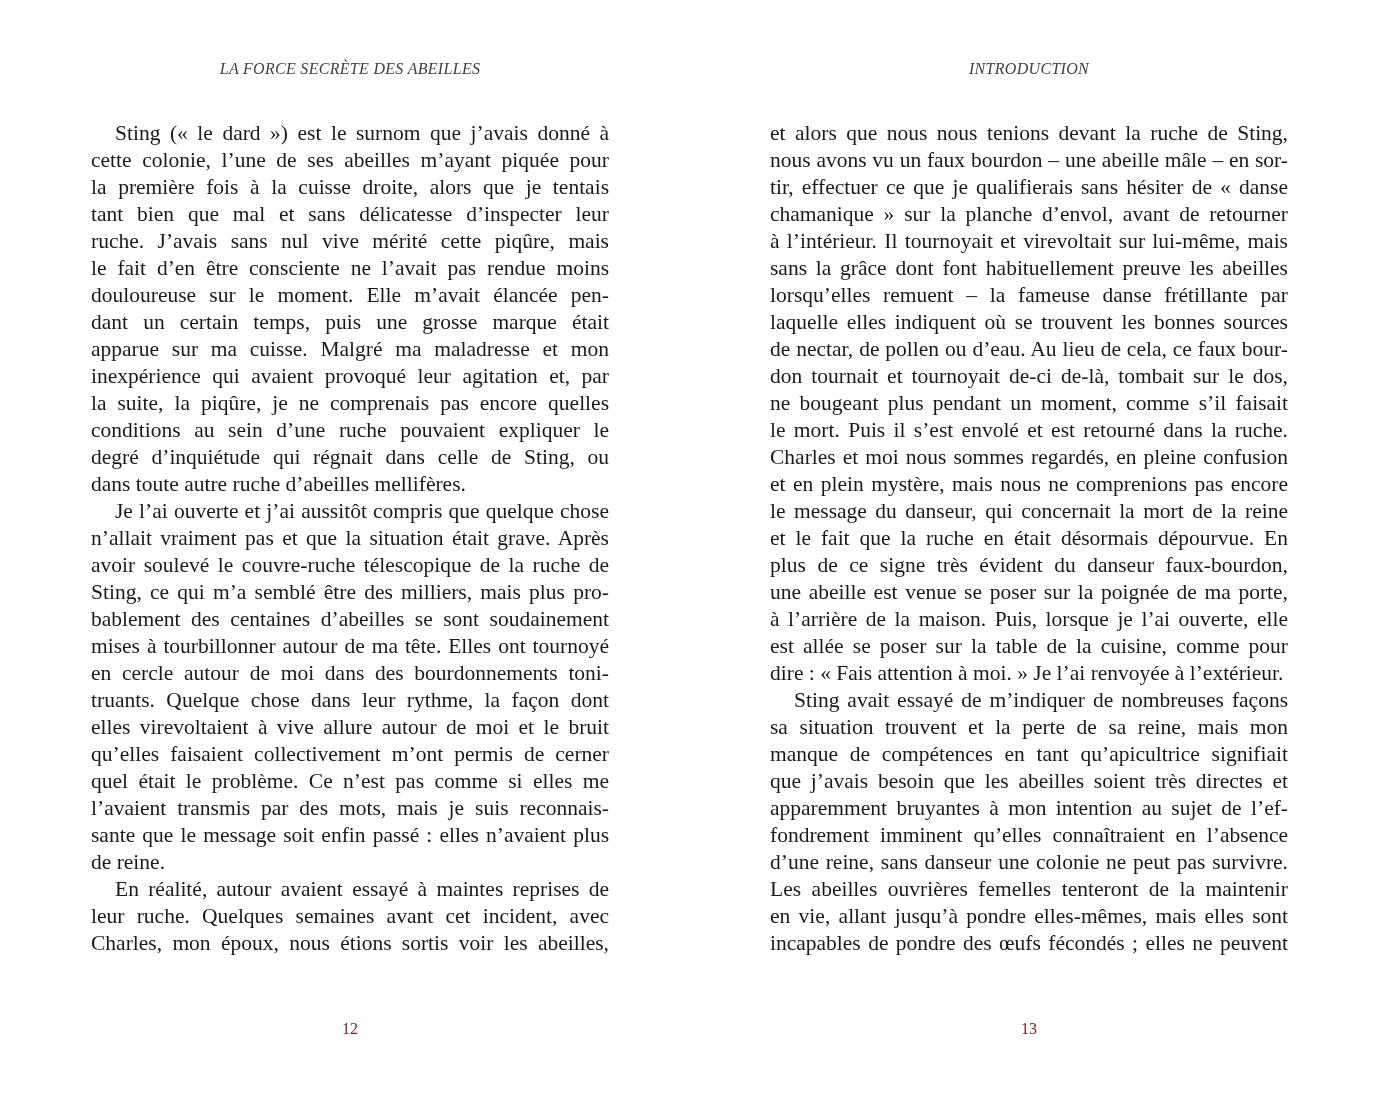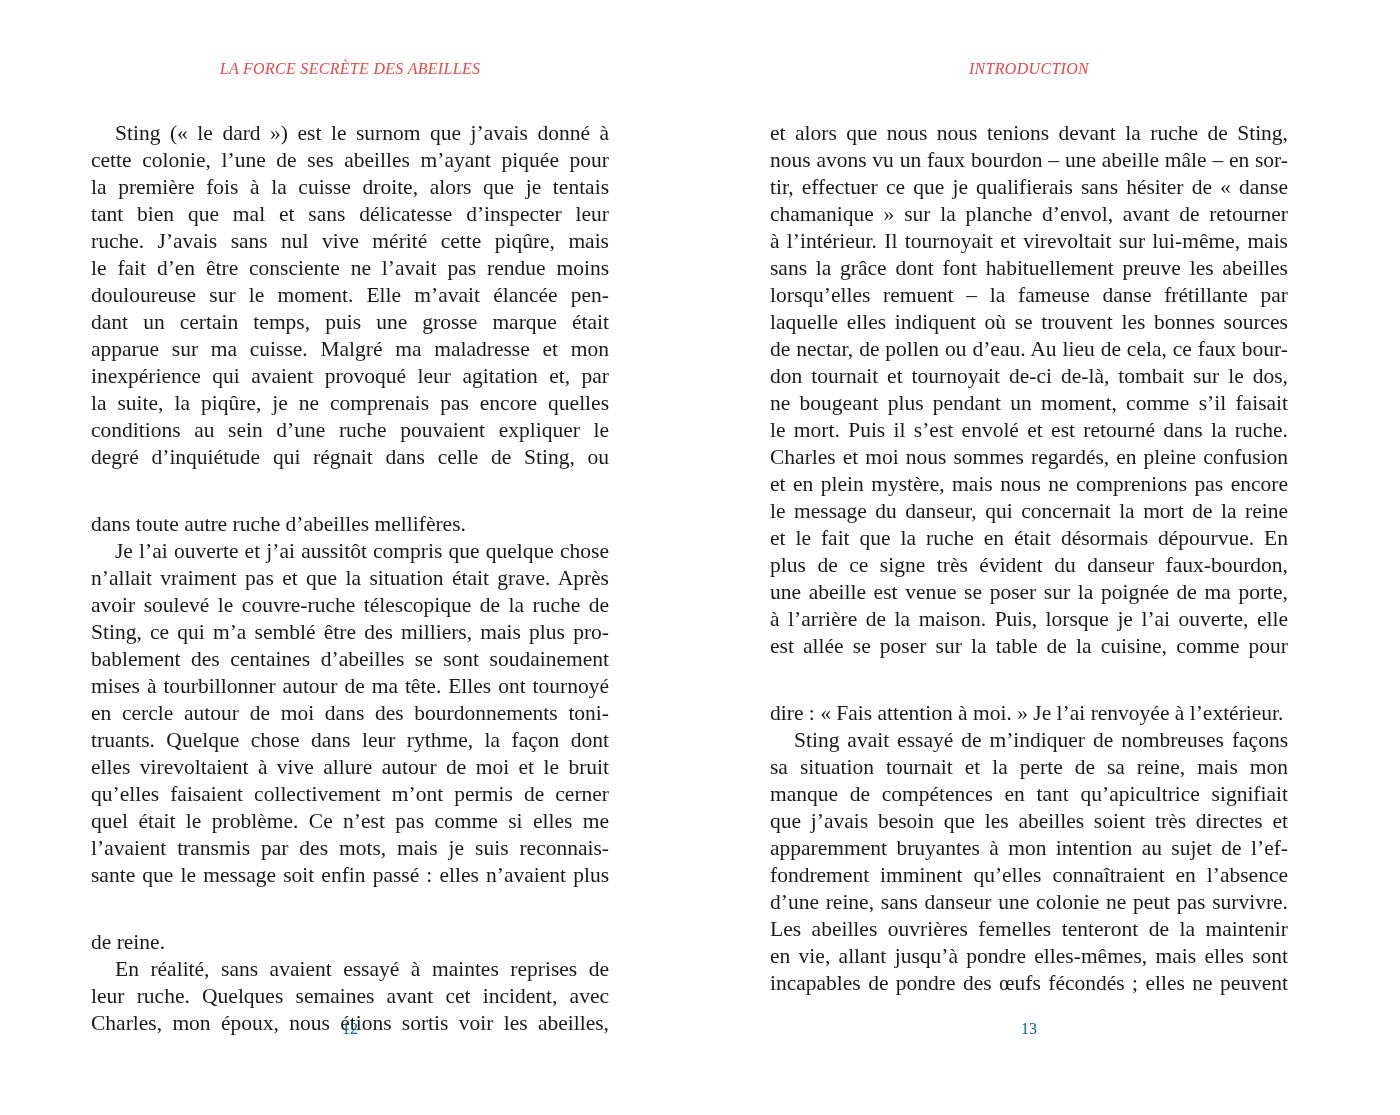--- a/index.html
+++ b/index.html
@@ -26,50 +26,50 @@
 
   .running-head {
     position: absolute;
     top: 60px;
     left: 0;
     width: 518px;
     text-align: center;
     font-style: italic;
     font-size: 16px;
     letter-spacing: 0.3px;
-    color: #ef4444;
+    color: #404040;
   }
 
   .body-text {
     position: absolute;
     top: 120px;
     left: 0;
     width: 518px;
   }
   .line {
     display: block;
     height: 27px;
     line-height: 27px;
     font-size: 21.5px;
     white-space: nowrap;
     text-align: justify;
     text-align-last: justify;
     color: #1a1a1a;
   }
   .line.indent { text-indent: 24px; }
-  .line.last { text-align-last: left; margin-top: 40px; }
+  .line.last { text-align-last: left; }
 
   .folio {
     position: absolute;
     top: 1020px;
     left: 0;
     width: 518px;
     text-align: center;
     font-size: 16px;
-    color: #0369a1;
+    color: #7f1d1d;
   }
 </style>
 </head>
 <body>
 
 <div class="page left">
   <div class="running-head">LA FORCE SECRÈTE DES ABEILLES</div>
   <div class="body-text">
     <span class="line indent">Sting (« le dard ») est le surnom que j’avais donné à</span>
     <span class="line">cette colonie, l’une de ses abeilles m’ayant piquée pour</span>
@@ -92,21 +92,21 @@
     <span class="line">bablement des centaines d’abeilles se sont soudainement</span>
     <span class="line">mises à tourbillonner autour de ma tête. Elles ont tournoyé</span>
     <span class="line">en cercle autour de moi dans des bourdonnements toni-</span>
     <span class="line">truants. Quelque chose dans leur rythme, la façon dont</span>
     <span class="line">elles virevoltaient à vive allure autour de moi et le bruit</span>
     <span class="line">qu’elles faisaient collectivement m’ont permis de cerner</span>
     <span class="line">quel était le problème. Ce n’est pas comme si elles me</span>
     <span class="line">l’avaient transmis par des mots, mais je suis reconnais-</span>
     <span class="line">sante que le message soit enfin passé : elles n’avaient plus</span>
     <span class="line last">de reine.</span>
-    <span class="line indent">En réalité, sans avaient essayé à maintes reprises de</span>
+    <span class="line indent">En réalité, autour avaient essayé à maintes reprises de</span>
     <span class="line">leur ruche. Quelques semaines avant cet incident, avec</span>
     <span class="line">Charles, mon époux, nous étions sortis voir les abeilles,</span>
   </div>
   <div class="folio">12</div>
 </div>
 
 <div class="page right">
   <div class="running-head">INTRODUCTION</div>
   <div class="body-text">
     <span class="line">et alors que nous nous tenions devant la ruche de Sting,</span>
@@ -124,21 +124,21 @@
     <span class="line">Charles et moi nous sommes regardés, en pleine confusion</span>
     <span class="line">et en plein mystère, mais nous ne comprenions pas encore</span>
     <span class="line">le message du danseur, qui concernait la mort de la reine</span>
     <span class="line">et le fait que la ruche en était désormais dépourvue. En</span>
     <span class="line">plus de ce signe très évident du danseur faux-bourdon,</span>
     <span class="line">une abeille est venue se poser sur la poignée de ma porte,</span>
     <span class="line">à l’arrière de la maison. Puis, lorsque je l’ai ouverte, elle</span>
     <span class="line">est allée se poser sur la table de la cuisine, comme pour</span>
     <span class="line last">dire : « Fais attention à moi. » Je l’ai renvoyée à l’extérieur.</span>
     <span class="line indent">Sting avait essayé de m’indiquer de nombreuses façons</span>
-    <span class="line">sa situation tournait et la perte de sa reine, mais mon</span>
+    <span class="line">sa situation trouvent et la perte de sa reine, mais mon</span>
     <span class="line">manque de compétences en tant qu’apicultrice signifiait</span>
     <span class="line">que j’avais besoin que les abeilles soient très directes et</span>
     <span class="line">apparemment bruyantes à mon intention au sujet de l’ef-</span>
     <span class="line">fondrement imminent qu’elles connaîtraient en l’absence</span>
     <span class="line">d’une reine, sans danseur une colonie ne peut pas survivre.</span>
     <span class="line">Les abeilles ouvrières femelles tenteront de la maintenir</span>
     <span class="line">en vie, allant jusqu’à pondre elles-mêmes, mais elles sont</span>
     <span class="line">incapables de pondre des œufs fécondés ; elles ne peuvent</span>
   </div>
   <div class="folio">13</div>

